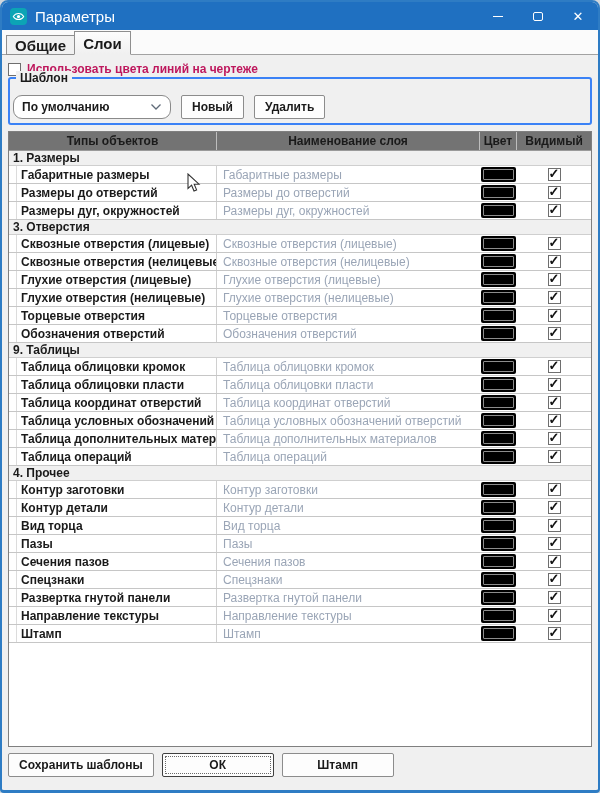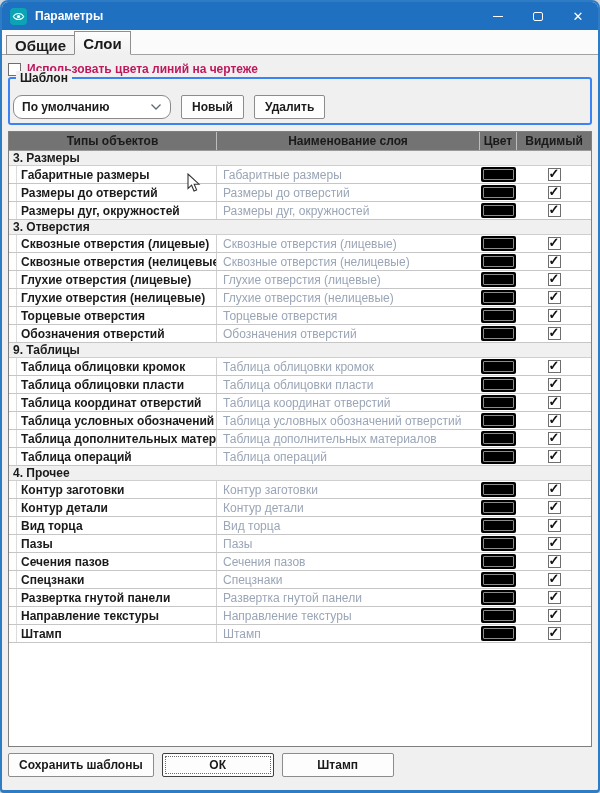--- a/index.html
+++ b/index.html
@@ -10,22 +10,22 @@
     position:relative; width:600px; height:793px;
     border:2px solid #2e7cc4; border-bottom-width:3px;
     border-radius:8px 8px 4px 4px; overflow:hidden;
     background:#f0f0f0;
   }
 
   
   .titlebar { height:28px; background:#1f70c1; display:flex; align-items:center; }
   .app-icon { width:17px; height:17px; margin-left:8px; border-radius:4px;
     background:#0ca4b5; display:flex; align-items:center; justify-content:center; flex:0 0 auto; }
-  .titlebar-title { color:#ffffff; font-size:12px; margin-left:8px; flex:1 1 auto;
-    white-space:nowrap; overflow:hidden;font-weight:bold; }
+  .titlebar-title { color:#ffffff; font-size:15px; margin-left:8px; flex:1 1 auto;
+    white-space:nowrap; overflow:hidden; }
   .tb-btn { width:40px; height:28px; display:flex; align-items:center; justify-content:center;
     color:#ffffff; font-size:13px; }
   .max-glyph { width:10px; height:9px; border:1px solid #fff; border-radius:2px; }
   .min-glyph { width:10px; height:0; border-top:1px solid #fff; }
 
   
   .tabstrip { position:relative; height:25px; background:#fbfbfb; padding-left:4px;
     display:flex; align-items:flex-end; }
   .tabstrip::after { content:""; position:absolute; left:0; right:0; bottom:0;
     border-bottom:1px solid #a2a2a2; }
@@ -145,21 +145,21 @@
     </div>
 
     <div class="layers-table">
       <div class="thead">
         <div class="th">Типы объектов</div>
         <div class="th">Наименование слоя</div>
         <div class="th">Цвет</div>
         <div class="th">Видимый</div>
       </div>
       <div id="table-body">
-          <div class="section-row">3. Размеры</div>
+          <div class="section-row">1. Размеры</div>
           <div class="data-row">
             <div class="cell gutter"></div>
             <div class="cell type-cell">Габаритные размеры</div>
             <div class="cell layer-cell">Габаритные размеры</div>
             <div class="cell swatch-cell">
               <div class="swatch" style="background: rgb(0, 0, 0);">
                 <div class="swatch-inner" style="background: rgb(0, 0, 0);"></div>
               </div>
             </div>
             <div class="cell visible-cell">

